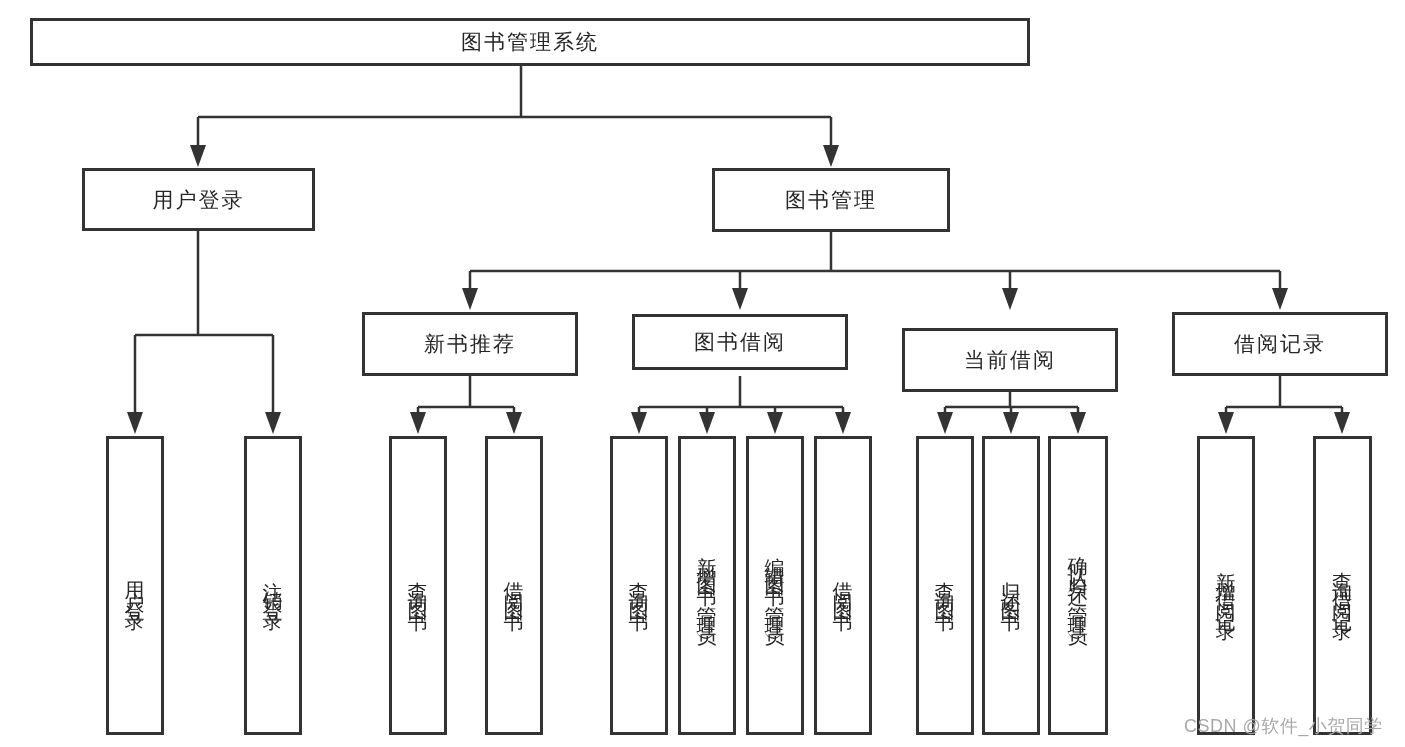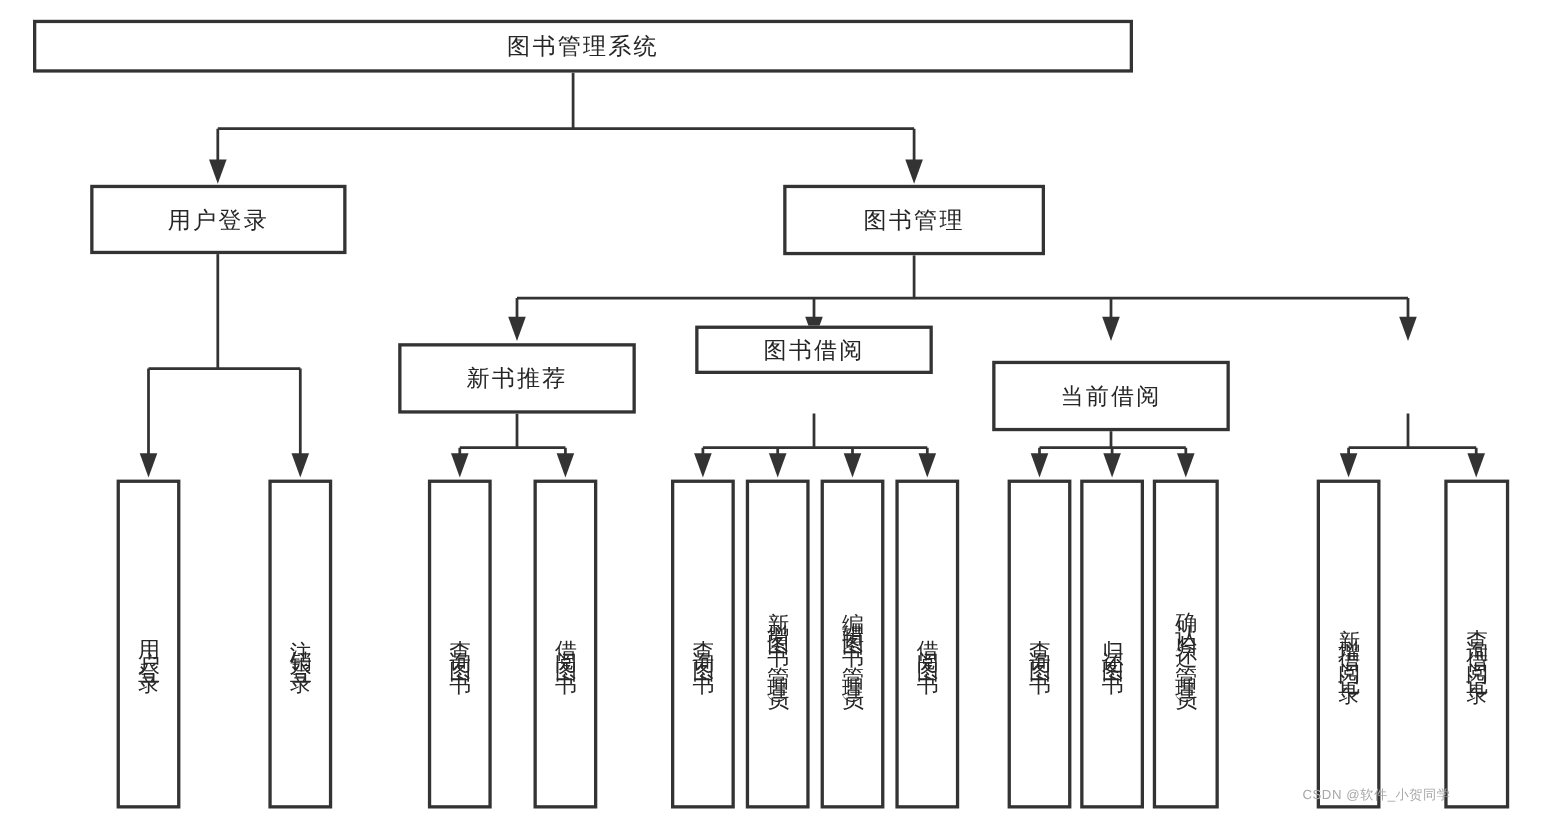--- a/index.html
+++ b/index.html
@@ -39,21 +39,21 @@
     text-orientation:mixed;
     font-size:20px;
     letter-spacing:10px;
     line-height:1;
     white-space:nowrap;
     color:var(--text);
   }
   .watermark{
     position:absolute;
     left:1184px;top:714px;
-    font-size:12px;
+    font-size:18px;
     color:var(--wm);
     letter-spacing:0.5px;
     white-space:nowrap;
     z-index:5;
   }
 </style>
 </head>
 <body>
 
 <div class="stage">
@@ -108,25 +108,28 @@
   <div class="box" style="left:82px;top:168px;width:233px;height:63px">
     <span class="hlabel">用户登录</span>
   </div>
   <div class="box" style="left:362px;top:312px;width:216px;height:64px">
     <span class="hlabel">新书推荐</span>
   </div>
 
   <div class="box" style="left:712px;top:168px;width:238px;height:64px">
     <span class="hlabel">图书管理</span>
   </div>
-  <div class="box" style="left:632px;top:296px;width:216px;height:44px">
+  <div class="box" style="left:632px;top:314px;width:216px;height:56px">
     <span class="hlabel">图书借阅</span>
   </div>
   <div class="box" style="left:902px;top:328px;width:216px;height:64px">
     <span class="hlabel">当前借阅</span>
+  </div>
+  <div class="box" style="left:1172px;top:312px;width:216px;height:64px">
+    <span class="hlabel">借阅记录</span>
   </div>
 
   <div class="box vbox" style="left:106px;top:436px;width:58px;height:299px">
     <span class="vlabel">用户登录</span>
   </div>
   <div class="box vbox" style="left:244px;top:436px;width:58px;height:299px">
     <span class="vlabel">注销登录</span>
   </div>
 
   <div class="box vbox" style="left:389px;top:436px;width:58px;height:299px">

